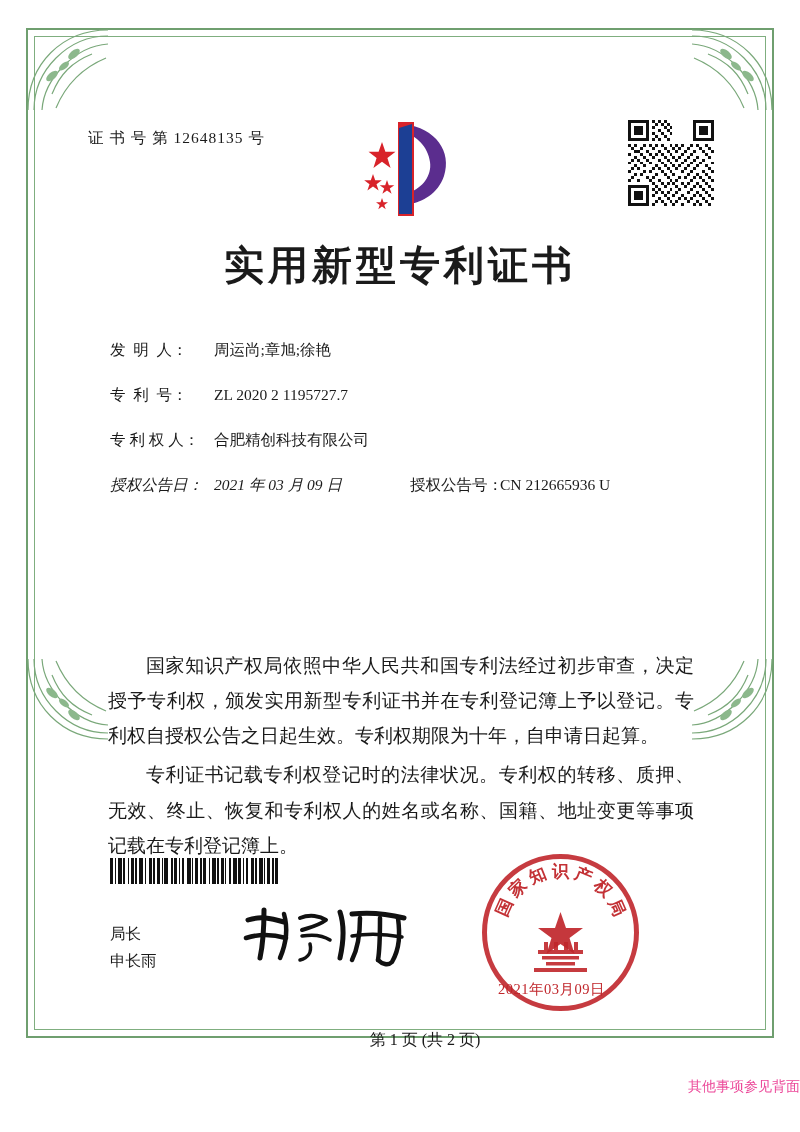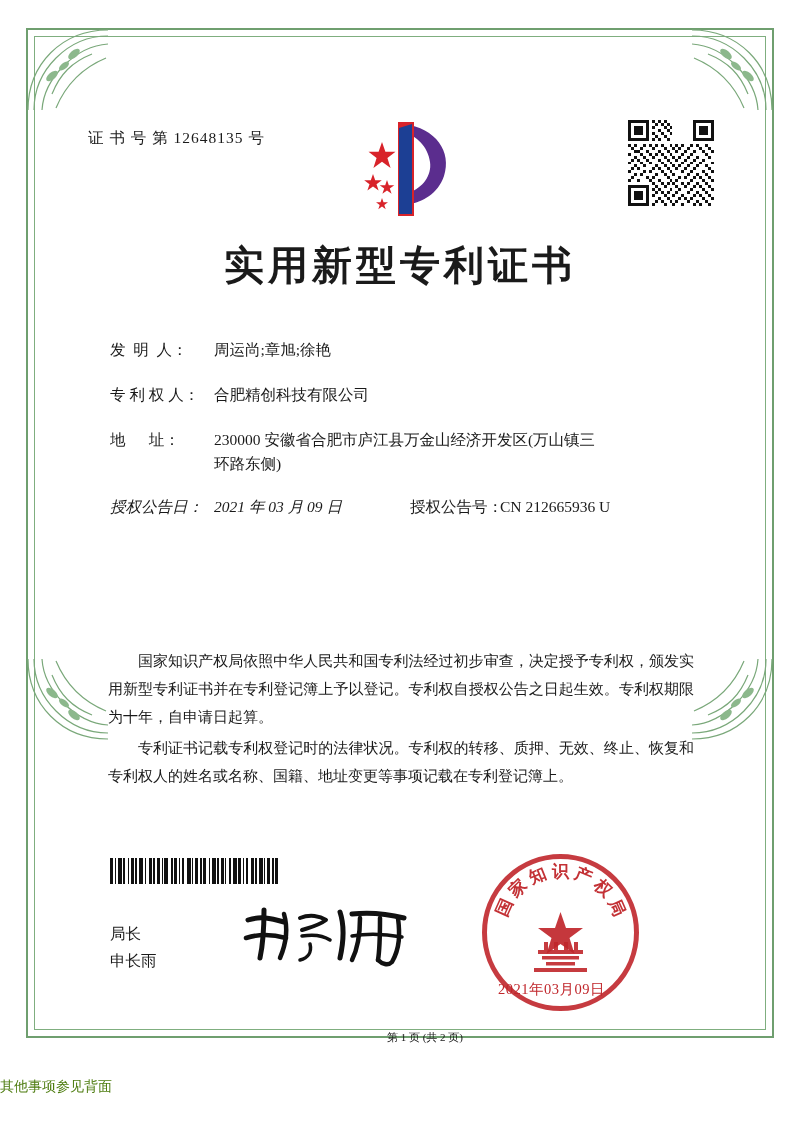--- a/index.html
+++ b/index.html
@@ -129,21 +129,21 @@
     width: 90px;
     flex: 0 0 90px;
     text-align: right;
   }
 
   
   .paragraphs {
     position: absolute;
     left: 108px; top: 648px;
     width: 586px;
-    font-size: 15px;
+    font-size: 19px;
     line-height: 1.85;
     text-align: justify;
   }
   .paragraphs p {
     margin: 0 0 4px 0;
     text-indent: 2em;
   }
 
   
   .barcode {
@@ -180,29 +180,29 @@
     font-size: 14.5px;
     color: #c0262b;
     letter-spacing: 0.5px;
   }
 
   
   .page-num {
     position: absolute;
     left: 8px; right: 0; top: 1030px;
     text-align: center;
-    font-size: 11px;
+    font-size: 16px;
     padding-left: 42px;
   }
   .footnote {
     position: absolute;
     left: 0; right: 0; top: 1078px;
-    text-align: left;
+    text-align: right;
     font-size: 14px;
-    color: #4d7c0f;
+    color: #ec4899;
   }
 </style>
 </head>
 <body>
 
 <div class="page">
 
   <div class="border-outer"></div>
   <div class="border-inner"></div>
 
@@ -510,34 +510,31 @@
   <div class="title">实用新型专利证书</div>
 
   <div class="fields">
 
 
     <div class="field-row">
       <div class="field-label">发  明  人：</div>
       <div class="field-value">周运尚;章旭;徐艳</div>
     </div>
 
+    <div class="field-row">
+      <div class="field-label">专  利  号：</div>
+      <div class="field-value">ZL 2020 2 1195727.7</div>
+    </div>
 
 
     <div class="field-row">
       <div class="field-label">专 利 权 人：</div>
       <div class="field-value">合肥精创科技有限公司</div>
     </div>
 
-    <div class="field-row tight">
-      <div class="field-label">地      址：</div>
-      <div class="field-value">
-        <span class="value-indent2">230000 安徽省合肥市庐江县万金山经济开发区(万山镇三</span>
-        <span class="value-indent2">环路东侧)</span>
-      </div>
-    </div>
 
     <div class="pair-row">
       <div class="pair-left">
         <div class="pair-label">授权公告日：</div>
         <div>2021 年 03 月 09 日</div>
       </div>
       <div class="pair-right">
         <div class="pair-label short">授权公告号：</div>
         <div>CN 212665936 U</div>
       </div>

